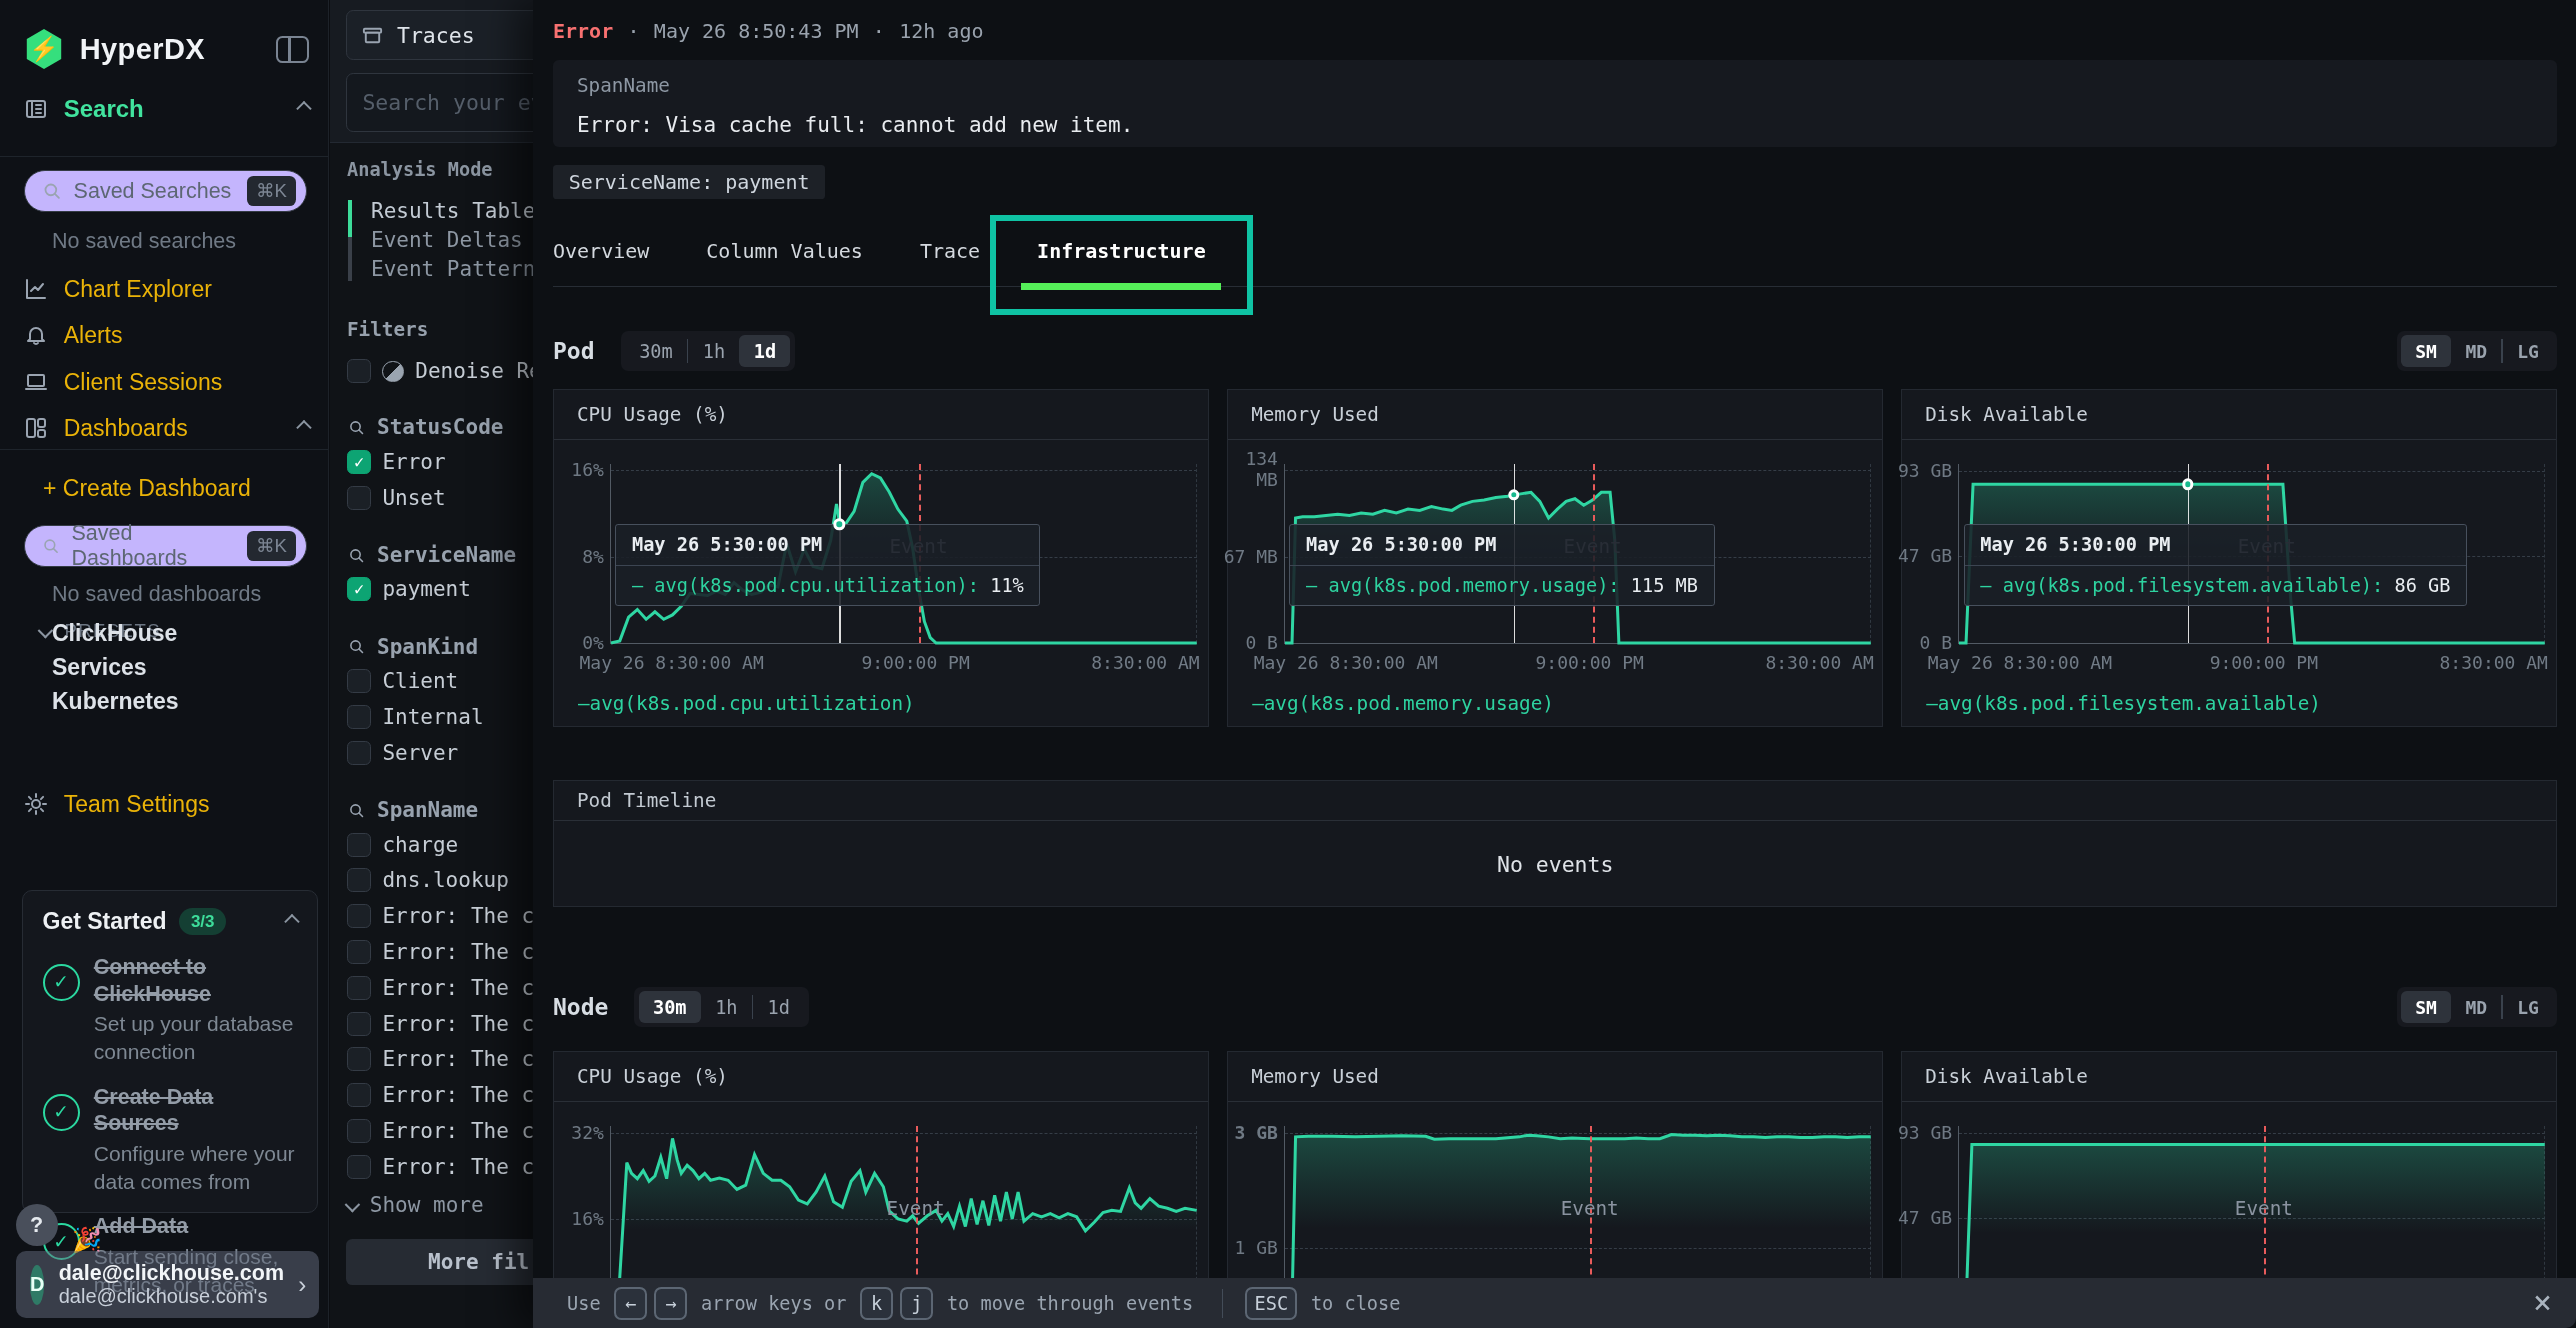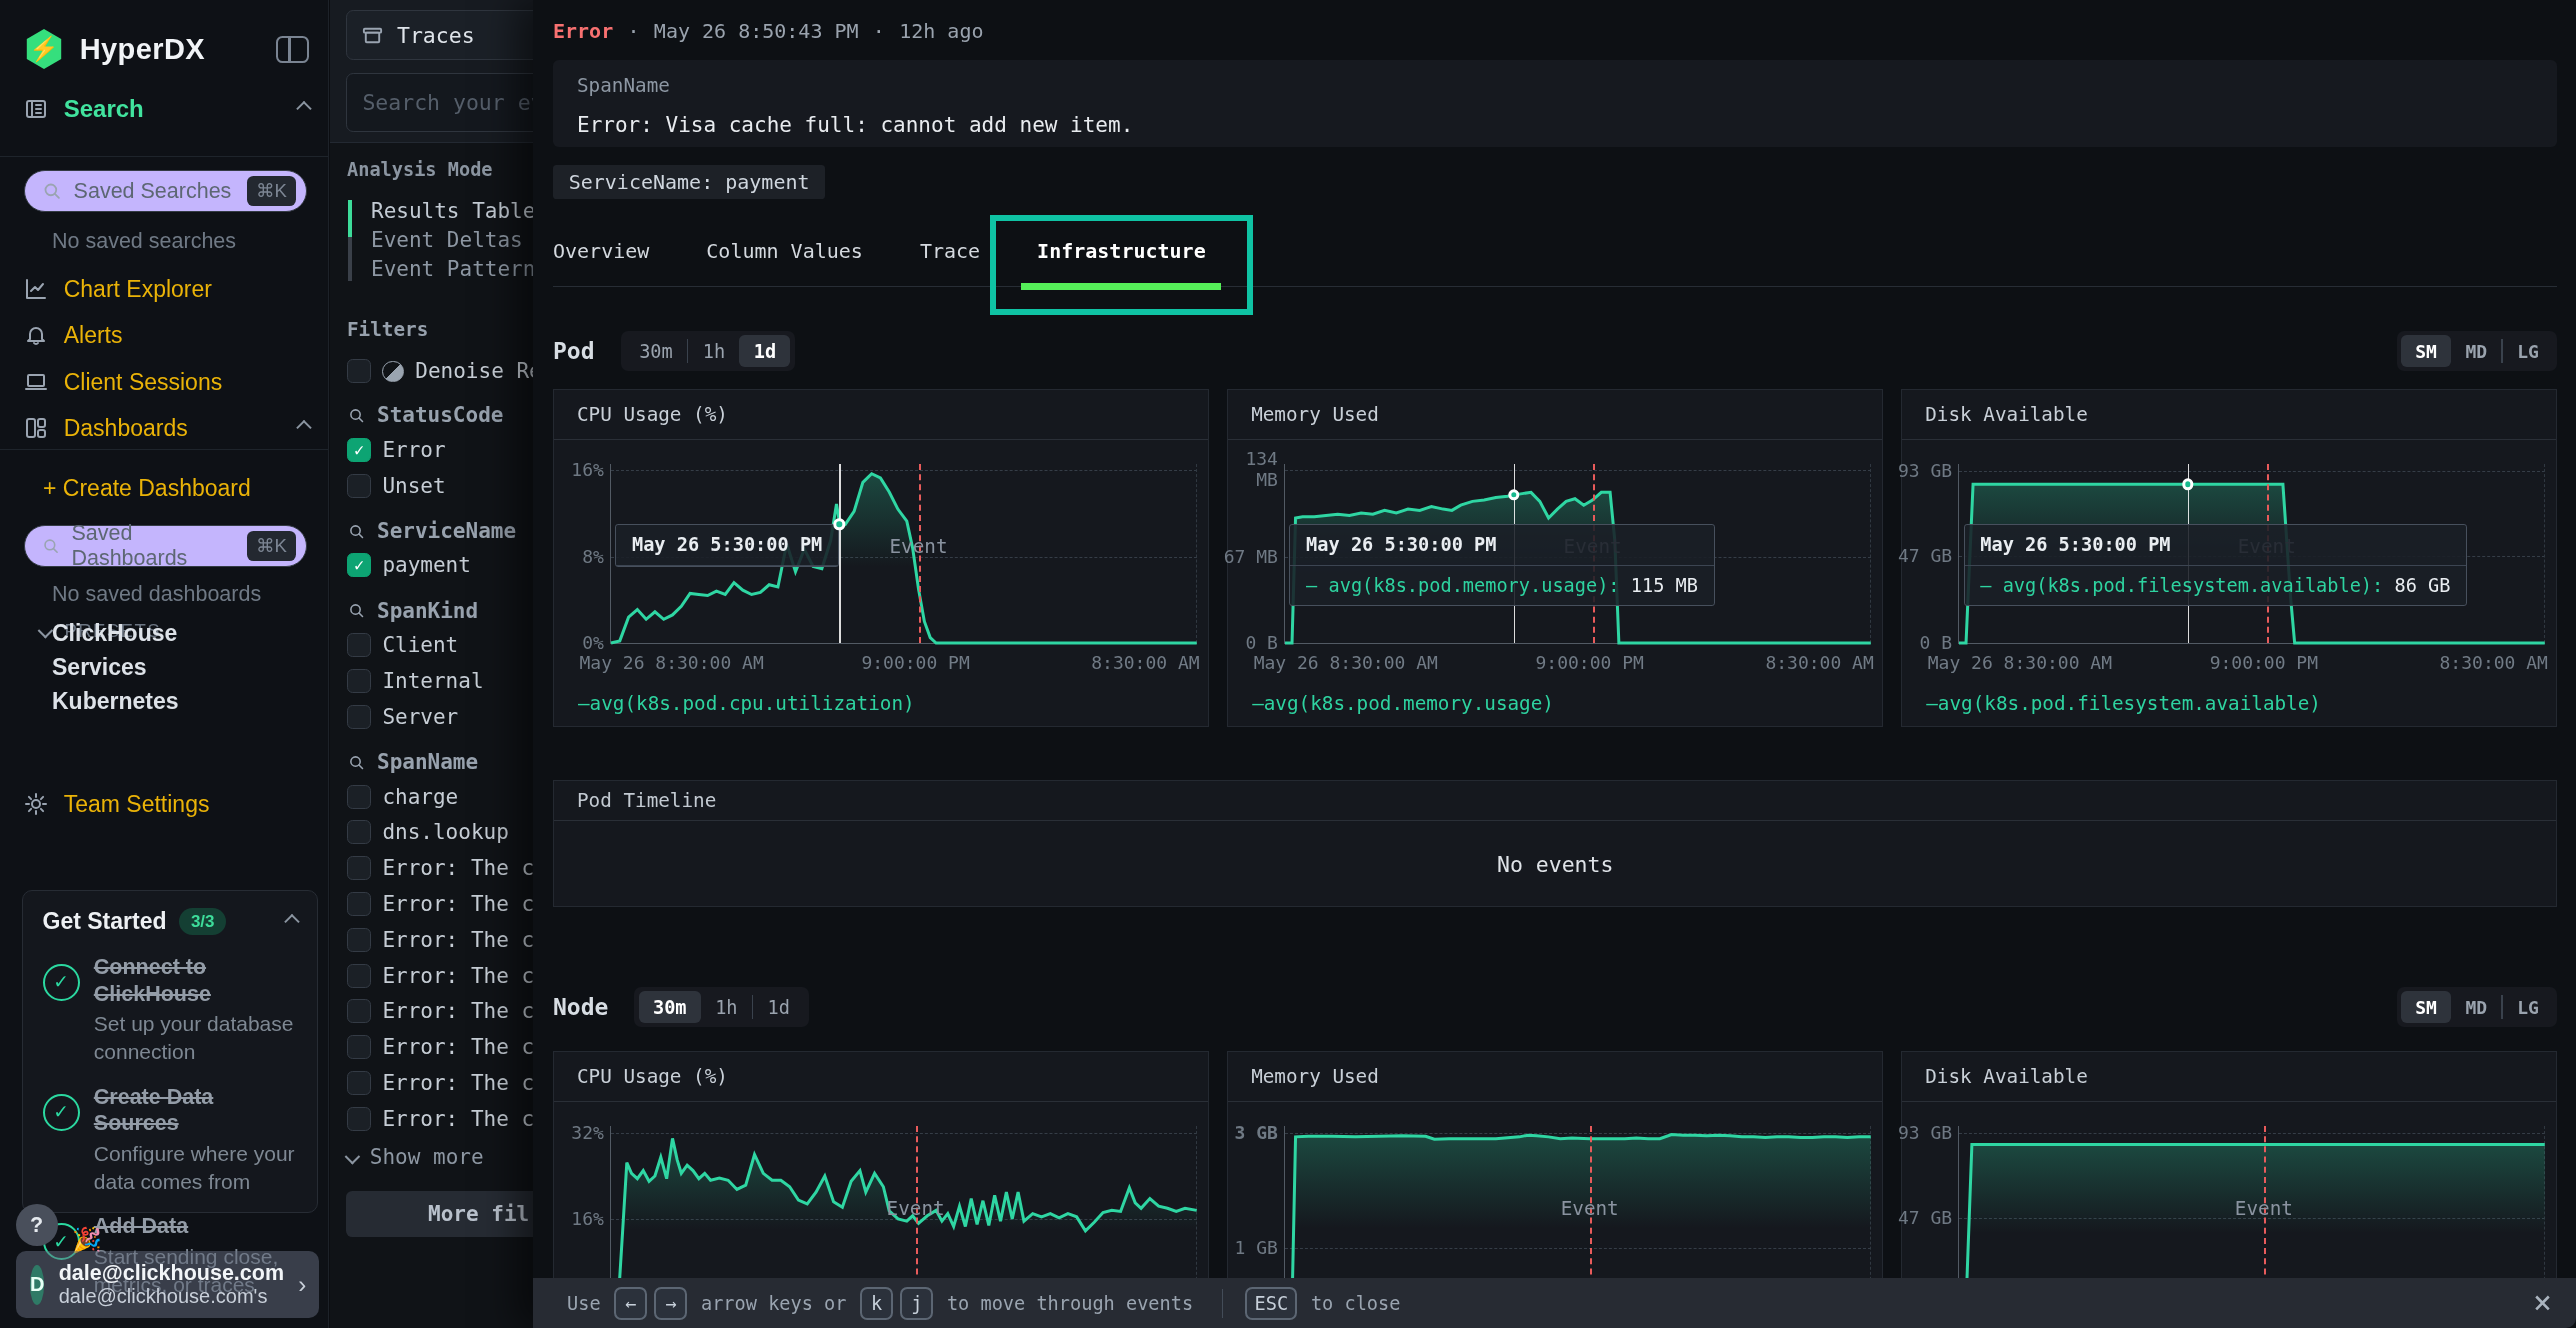--- a/index.html
+++ b/index.html
@@ -60,21 +60,21 @@
   .modes { margin-top:17px; position:relative; padding-left:24px; }
   .mode-rail { position:absolute; left:1.4px; top:2.9px; bottom:2.9px; width:3.6px; background:#3a4049; }
   .mode-rail .active-seg { position:absolute; top:0; left:0; width:3.6px; height:37px; background:#3ddc9a; }
   .mode-item { height:29px; display:flex; align-items:center; font-size:21px; color:#8d97a3; cursor:pointer; white-space:nowrap; }
   .mode-item.active { color:#c3cbd4; }
   .filters-label { margin-top:34px; font-size:19.3px; font-weight:bold; color:#97a1ad; }
   .denoise-row { margin-top:18.6px; display:flex; align-items:center; gap:11.4px; }
   .cb { flex:0 0 24px; width:24px; height:24px; border-radius:5.7px; border:1.4px solid #343b45; background:#1b2026; display:flex; align-items:center; justify-content:center; cursor:pointer; }
   .cb.checked { background:#0da473; border-color:#0da473; color:#fff; font-size:17px; font-weight:bold; }
   .f-item-label { font-size:21px; color:#c6cdd5; white-space:nowrap; }
-  .fgroup { margin-top:20px; }
+  .fgroup { margin-top:32px; }
   .fgroup-head { display:flex; align-items:center; gap:11.4px; color:#98a2ae; }
   .fgroup-name { font-size:21px; font-weight:bold; white-space:nowrap; }
   .f-item { margin-top:9.3px; display:flex; align-items:center; gap:11.4px; height:26.5px; cursor:pointer; }
   .show-more { margin-top:13px; display:flex; align-items:center; gap:11.4px; color:#8d97a3; font-size:21px; cursor:pointer; }
   .more-filters { margin-top:21.5px; margin-left:-1.4px; width:266px; height:46px; background:#262b33; border-radius:6.4px; color:#b9c1cc; font-size:21px; font-weight:bold; display:flex; align-items:center; justify-content:center; cursor:pointer; }
   .half-circle { width:21.5px; height:21.5px; border:1.4px solid #9aa4b0; border-radius:50%; background:linear-gradient(135deg, transparent 50%, #9aa4b0 50%); }
 
   
   #main { position:absolute; left:533px; top:0; right:0; bottom:0; background:#0d1014; box-shadow:-17px 0 34px rgba(0,0,0,.5); z-index:10; overflow:hidden; }
   .evt-head { position:absolute; top:18.6px; left:20px; display:flex; align-items:center; gap:14.3px; font-size:20px; }
@@ -479,20 +479,21 @@
                 </defs>
                 <path d="M0.0 252.0 L15.0 249.0 L30.0 215.6 L45.0 204.9 L60.0 218.6 L75.0 208.0 L90.0 218.6 L105.0 212.5 L120.0 200.4 L135.0 182.2 L150.0 183.7 L165.0 185.2 L180.0 179.1 L195.0 183.7 L210.0 167.0 L225.0 177.6 L240.0 183.7 L255.0 180.7 L270.0 170.0 L285.0 173.1 L300.0 112.3 L315.0 151.8 L330.0 119.9 L345.0 144.2 L360.0 147.3 L375.0 107.8 L385.0 56.2 L390.0 82.0 L400.0 85.0 L415.0 66.8 L430.0 25.8 L445.0 13.7 L460.0 19.7 L475.0 39.5 L490.0 63.8 L505.0 80.5 L515.0 118.4 L525.0 176.1 L535.0 221.6 L545.0 244.4 L555.0 252.0 L1000.0 252.0 L1000 252 L0 252 Z" fill="url(#g0)" stroke="none"></path>
                 <path d="M0.0 252.0 L15.0 249.0 L30.0 215.6 L45.0 204.9 L60.0 218.6 L75.0 208.0 L90.0 218.6 L105.0 212.5 L120.0 200.4 L135.0 182.2 L150.0 183.7 L165.0 185.2 L180.0 179.1 L195.0 183.7 L210.0 167.0 L225.0 177.6 L240.0 183.7 L255.0 180.7 L270.0 170.0 L285.0 173.1 L300.0 112.3 L315.0 151.8 L330.0 119.9 L345.0 144.2 L360.0 147.3 L375.0 107.8 L385.0 56.2 L390.0 82.0 L400.0 85.0 L415.0 66.8 L430.0 25.8 L445.0 13.7 L460.0 19.7 L475.0 39.5 L490.0 63.8 L505.0 80.5 L515.0 118.4 L525.0 176.1 L535.0 221.6 L545.0 244.4 L555.0 252.0 L1000.0 252.0 " fill="none" stroke="#2fd6a3" stroke-width="3" vector-effect="non-scaling-stroke"></path>
               </svg>
               <div class="evline" style="left: 52.5%;"></div>
               <div class="evlabel" style="left: 52.5%;">Event</div>
               <div class="hline" style="left: 39%;"></div>
               <div class="marker" style="left: 39%; top: 33.7349%;"></div>
               <div class="tt">
                 <div class="tt-time">May 26 5:30:00 PM</div>
+                <div class="tt-row"><span class="tt-name">— avg(k8s.pod.cpu.utilization):</span><span class="tt-val"> 11%</span></div>
               </div>
               <span class="xl l">May 26 8:30:00 AM</span>
               <span class="xl m">9:00:00 PM</span>
               <span class="xl r">8:30:00 AM</span>
             </div>
             <div class="legend">—avg(k8s.pod.cpu.utilization)</div>
           </div>
         </div>
         <div class="chart-card">
           <div class="chart-head">

